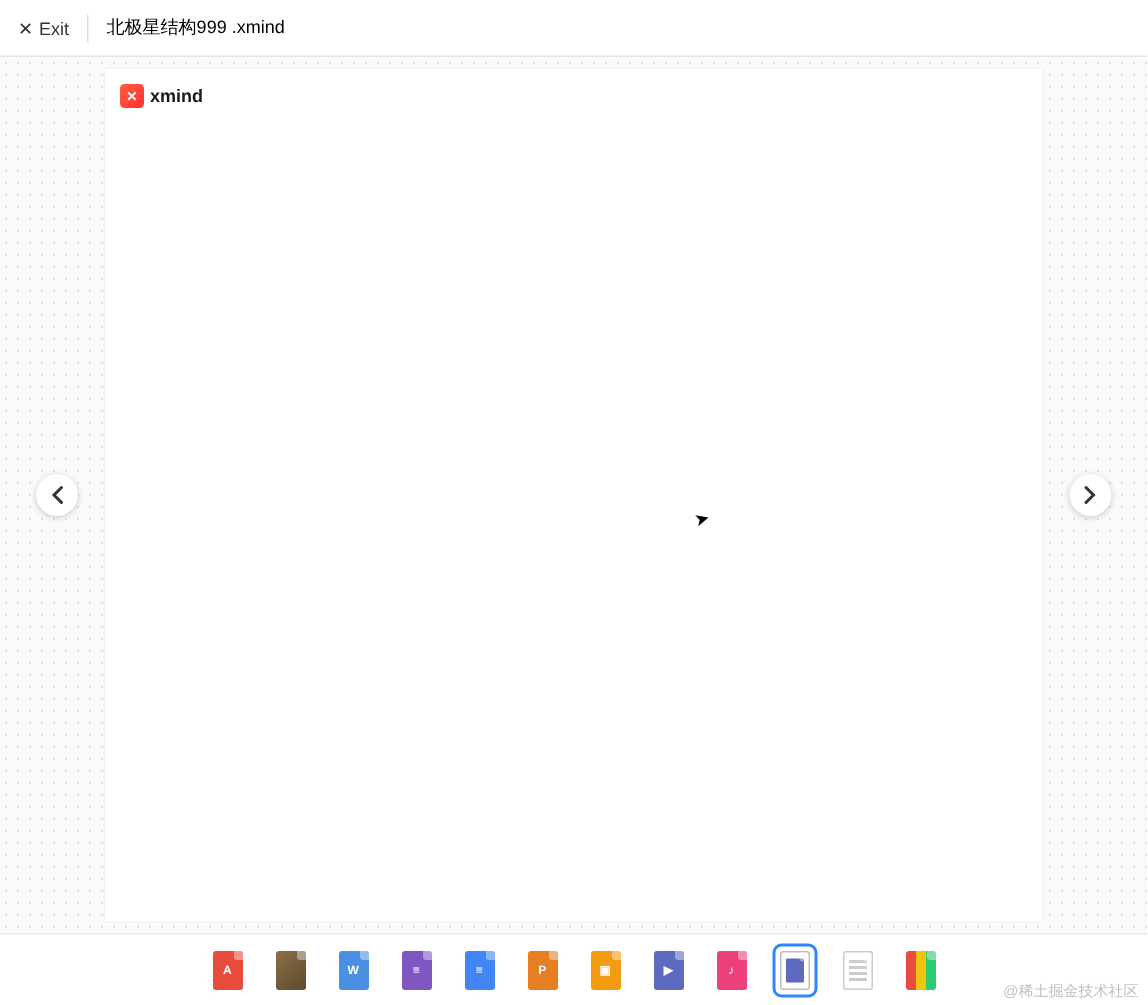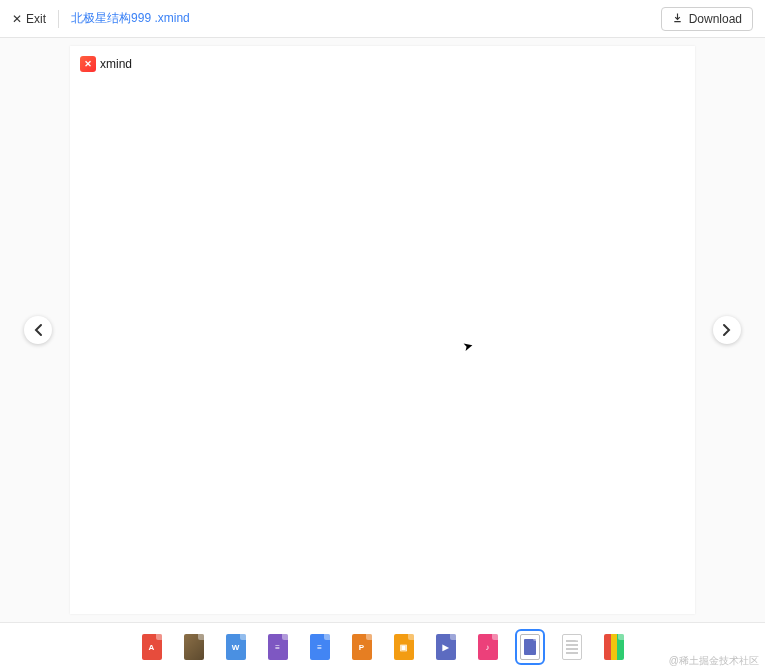--- a/index.html
+++ b/index.html
@@ -29,21 +29,21 @@
       cursor: pointer;
     }
     .exit-icon { font-size: 12px; line-height: 1; }
     .divider {
       width: 1px;
       height: 18px;
       background: #ddd;
     }
     .filename {
       font-size: 12px;
-      color: #3b82f6;
+      color: #000000;
     }
     .spacer { flex: 1; }
     .download-btn {
       display: flex;
       align-items: center;
       gap: 6px;
       font-size: 12px;
       color: #333;
       border: 1px solid #d0d0d0;
       border-radius: 4px;
@@ -89,21 +89,21 @@
       position: absolute;
       color: #fff;
       font-size: 9px;
       font-weight: bold;
       top: 50%;
       left: 50%;
       transform: translate(-50%, -50%);
     }
     .brand-text {
       font-size: 12px;
-      font-weight: 400;
+      font-weight: 700;
       color: #1a1a1a;
     }
     .nav-arrow {
       position: absolute;
       top: 50%;
       transform: translateY(-50%);
       width: 28px;
       height: 28px;
       border-radius: 50%;
       background: #fff;
@@ -201,28 +201,20 @@
 <body>
 
 <div class="header">
   <div class="exit-btn">
     <span class="exit-icon">✕</span>
     <span>Exit</span>
   </div>
   <div class="divider"></div>
   <div class="filename">北极星结构999 .xmind</div>
   <div class="spacer"></div>
-  <div class="download-btn">
-    <span>
-      <svg width="11" height="11" viewBox="0 0 24 24" fill="none" stroke="#333" stroke-width="2.5">
-        <path d="M12 3v12M7 11l5 5 5-5M5 21h14"></path>
-      </svg>
-    </span>
-    <span>Download</span>
-  </div>
 </div>
 
 <div class="main-area">
   <div class="canvas">
     <div class="brand">
       <div class="brand-icon"></div>
       <div class="brand-text">xmind</div>
     </div>
     <div class="cursor-arrow">➤</div>
   </div>

